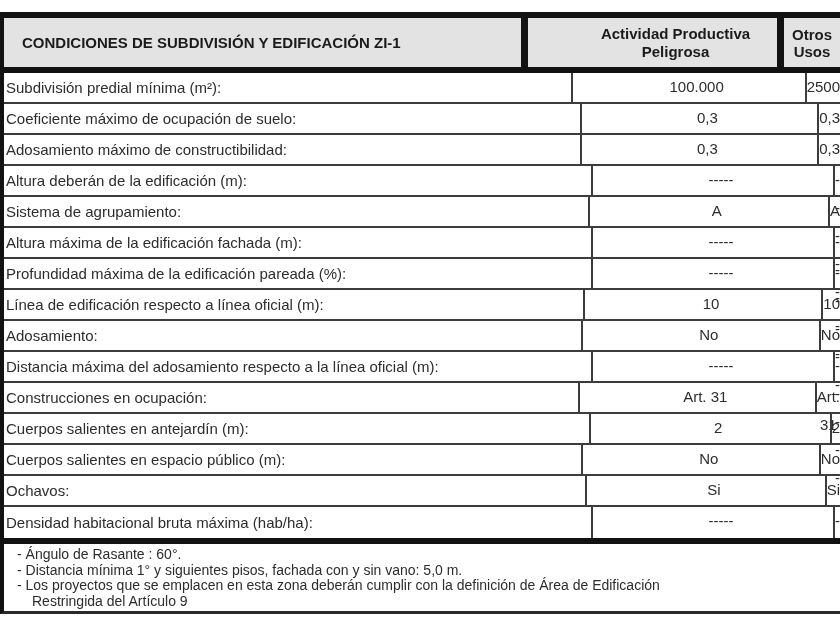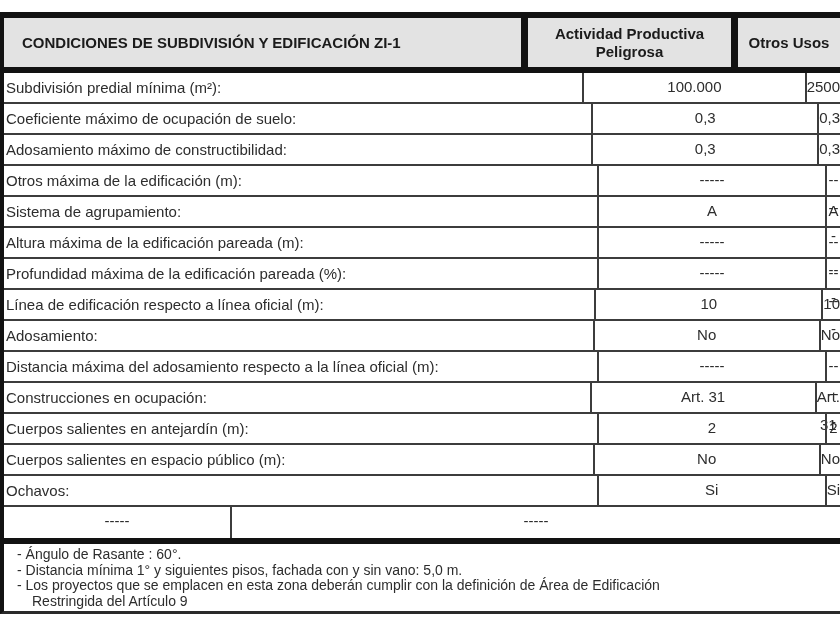--- a/index.html
+++ b/index.html
@@ -35,20 +35,21 @@
     font-size:15px; font-weight:bold; color:#1b1b1b;
   }
   .hc-col1 {
     width:210px;
     border-right:7px solid #121212;
     display:flex; align-items:center; justify-content:center;
     text-align:center;
     font-size:15px; font-weight:bold; color:#1b1b1b;
     line-height:18px;
     padding:0 8px;
+    margin-left:46px;
   }
   .hc-col2 {
     flex:1;
     display:flex; align-items:center; justify-content:center;
     text-align:center;
     font-size:15px; font-weight:bold; color:#1b1b1b;
     padding-right:18px;
   }
   
   .tbody { border-bottom:6px solid #121212; }
@@ -66,20 +67,21 @@
     border-right:2px solid #3c3c3c;
     display:flex; align-items:center;
     padding-left:2px;
     overflow:hidden; white-space:nowrap;
   }
   .c-v1 {
     width:228px;
     border-right:2px solid #3c3c3c;
     text-align:center;
     line-height:28px;
+    margin-left:16px;
   }
   .c-v2 {
     flex:1;
     text-align:center;
     line-height:28px;
     padding-right:18px;
   }
   
   .notes {
     position:absolute; top:544px; left:0;
@@ -120,31 +122,31 @@
           <div class="c c-label">Coeficiente máximo de ocupación de suelo:</div>
           <div class="c c-v1">0,3</div>
           <div class="c c-v2">0,3</div>
         </div>
         <div class="row">
           <div class="c c-label">Adosamiento máximo de constructibilidad:</div>
           <div class="c c-v1">0,3</div>
           <div class="c c-v2">0,3</div>
         </div>
         <div class="row">
-          <div class="c c-label">Otros máxima de la edificación (m):</div>
+          <div class="c c-label">Altura deberán de la edificación (m):</div>
           <div class="c c-v1">-----</div>
           <div class="c c-v2">-----</div>
         </div>
         <div class="row">
           <div class="c c-label">Sistema de agrupamiento:</div>
           <div class="c c-v1">A</div>
           <div class="c c-v2">A</div>
         </div>
         <div class="row">
-          <div class="c c-label">Altura máxima de la edificación pareada (m):</div>
+          <div class="c c-label">Altura máxima de la edificación fachada (m):</div>
           <div class="c c-v1">-----</div>
           <div class="c c-v2">-----</div>
         </div>
         <div class="row">
           <div class="c c-label">Profundidad máxima de la edificación pareada (%):</div>
           <div class="c c-v1">-----</div>
           <div class="c c-v2">-----</div>
         </div>
         <div class="row">
           <div class="c c-label">Línea de edificación respecto a línea oficial (m):</div>
@@ -175,20 +177,21 @@
           <div class="c c-label">Cuerpos salientes en espacio público (m):</div>
           <div class="c c-v1">No</div>
           <div class="c c-v2">No</div>
         </div>
         <div class="row">
           <div class="c c-label">Ochavos:</div>
           <div class="c c-v1">Si</div>
           <div class="c c-v2">Si</div>
         </div>
         <div class="row">
+          <div class="c c-label">Densidad habitacional bruta máxima (hab/ha):</div>
           <div class="c c-v1">-----</div>
           <div class="c c-v2">-----</div>
         </div>
       </div>
 
   </div>
 
   <div class="notes">
 
   <div class="note-line">- Ángulo de Rasante : 60°.</div>

